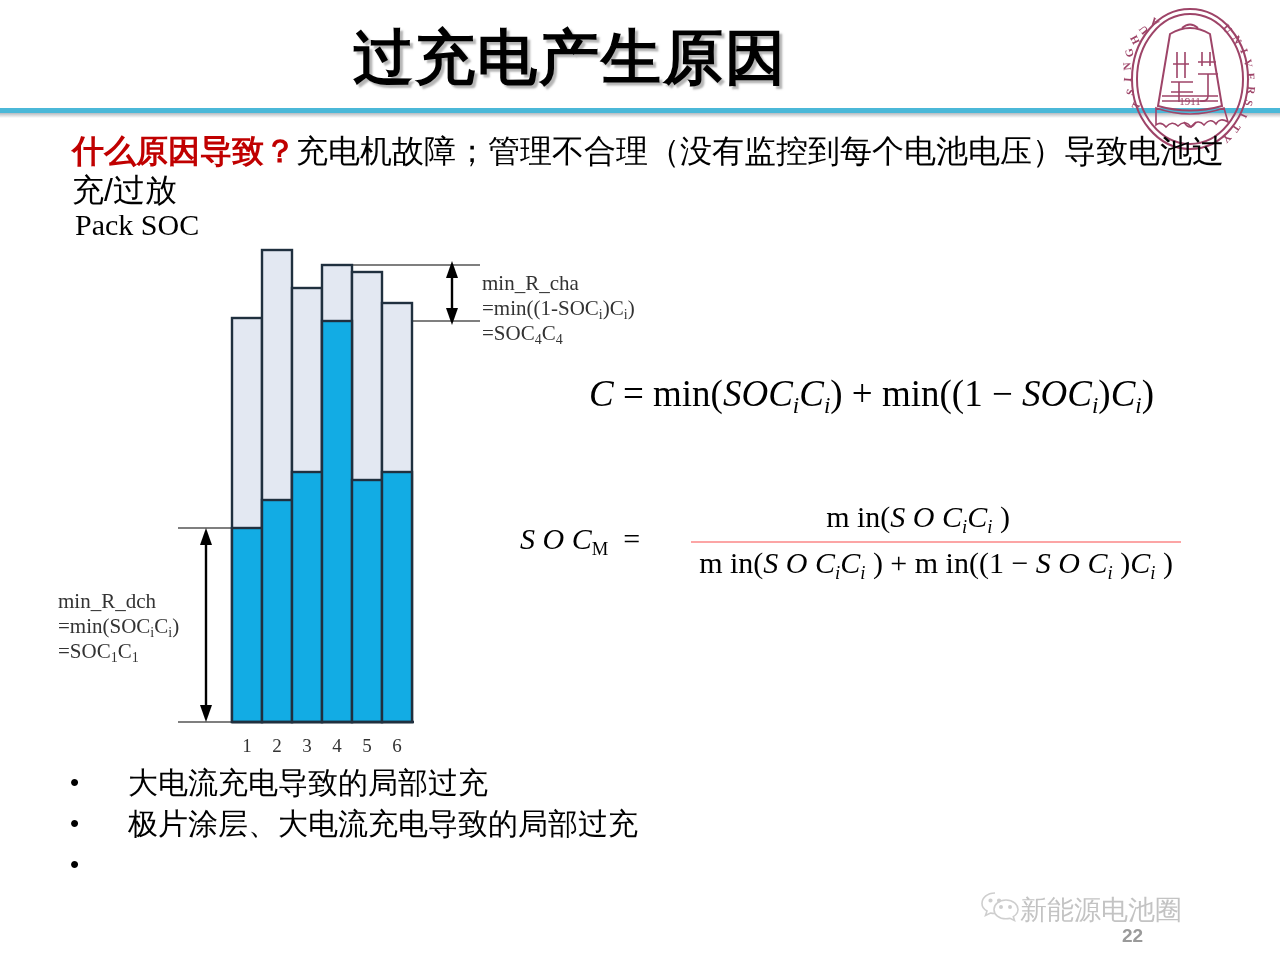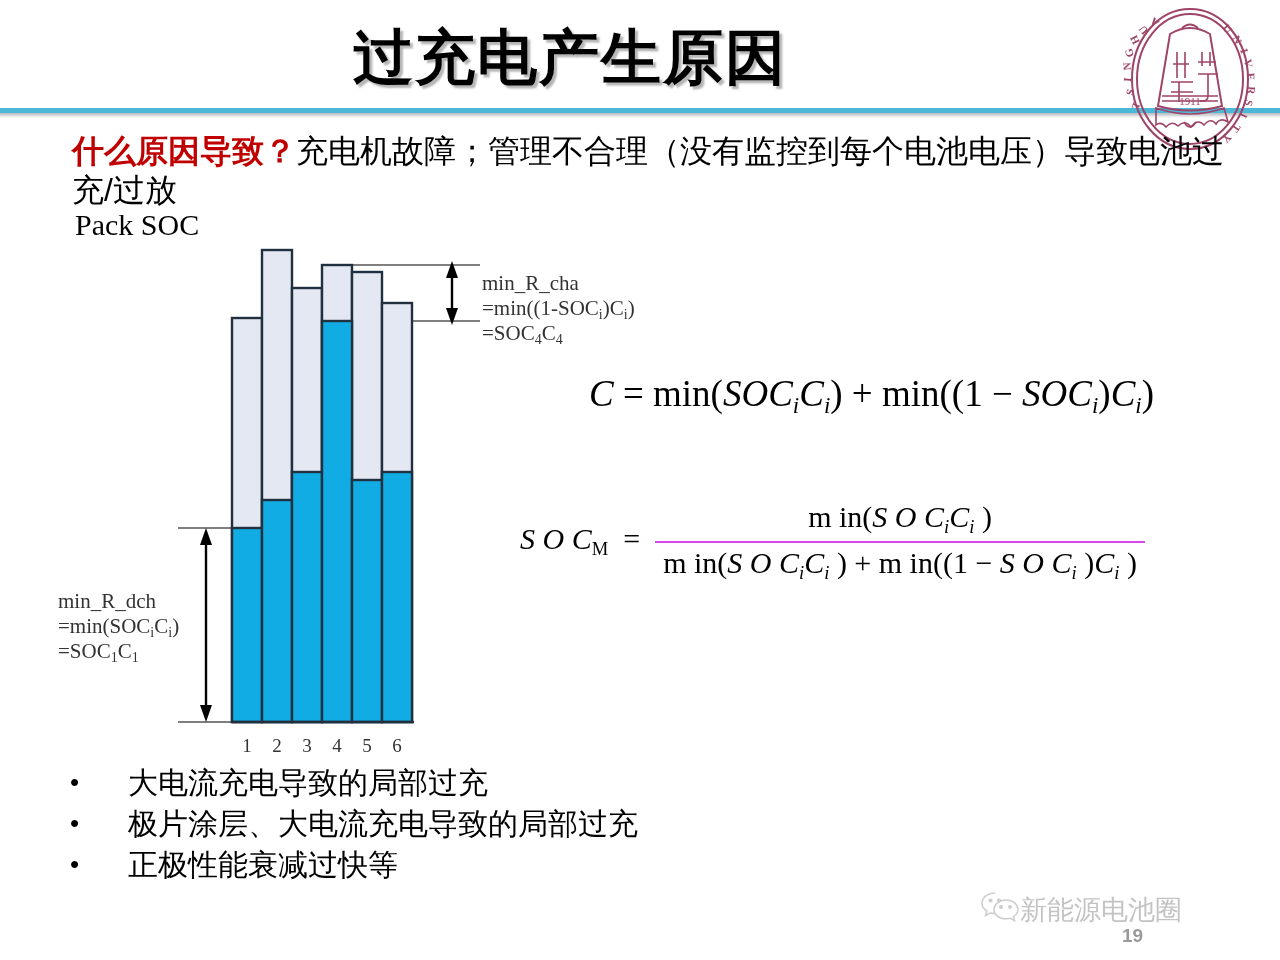--- a/index.html
+++ b/index.html
@@ -52,21 +52,21 @@
     color:#000;white-space:nowrap;
   }
   .f1{left:589px;top:372px;font-size:37px;}
   .f2{left:692px;top:440px;font-size:37px;}
   .f3{left:520px;top:500px;font-size:30px;}
   .it{font-style:italic;}
   .sub{font-size:.62em;vertical-align:-0.32em;font-style:italic;}
   .subu{font-size:.62em;vertical-align:-0.32em;font-style:normal;}
   .frac{display:inline-block;vertical-align:middle;text-align:center;}
   .frac .num{display:block;padding:0 8px 3px 8px;}
-  .frac .den{display:block;border-top:2px solid #d946ef;padding:3px 8px 0 8px;}
+  .frac .den{display:block;border-top:2px solid #fca5a5;padding:3px 8px 0 8px;margin-left:36px;}
 
   
   .bullets{
     position:absolute;left:70px;top:762px;
     font-family:"Liberation Sans", sans-serif;
     font-size:30px;line-height:41px;color:#000;
   }
   .bullets .row{display:flex;align-items:flex-start;}
   .bullets .dot{width:58px;flex:0 0 58px;text-align:left;font-size:26px;line-height:41px;}
 
@@ -224,35 +224,34 @@
     <div class="row">
       <span class="dot">•</span>
       <span>大电流充电导致的局部过充</span>
     </div>
     <div class="row">
       <span class="dot">•</span>
       <span>极片涂层、大电流充电导致的局部过充</span>
     </div>
     <div class="row">
       <span class="dot">•</span>
-      <span>正极性能衰减过快等</span>
     </div>
   </div>
 
   <div class="wm">
     <span>
       <svg viewBox="0 0 40 32" width="40" height="32">
         <g fill="none" stroke="#c6c6c6" stroke-width="1.6">
           <path d="M15 3 C7 3 2 8 2 13.5 C2 16.7 4 19.4 7 21 L5.5 25.5 L10.5 23 C12 23.4 13.5 23.6 15 23.5"></path>
           <path d="M26 10 C19 10 14 14.3 14 19.4 C14 24.5 19 28.8 26 28.8 C27.4 28.8 28.8 28.6 30 28.3 L34.5 30.5 L33.3 26.6 C36 25 38 22.4 38 19.4 C38 14.3 33 10 26 10 Z"></path>
           <circle cx="10.5" cy="10.5" r="1.3" fill="#c6c6c6"></circle>
           <circle cx="19" cy="10.5" r="1.3" fill="#c6c6c6"></circle>
           <circle cx="21" cy="17" r="1.2" fill="#c6c6c6"></circle>
           <circle cx="30" cy="17" r="1.2" fill="#c6c6c6"></circle>
         </g>
       </svg>
     </span>
     <span>新能源电池圈</span>
   </div>
 
-  <div class="pageno">19</div>
+  <div class="pageno">22</div>
 
 </div>
 
 </body></html>

